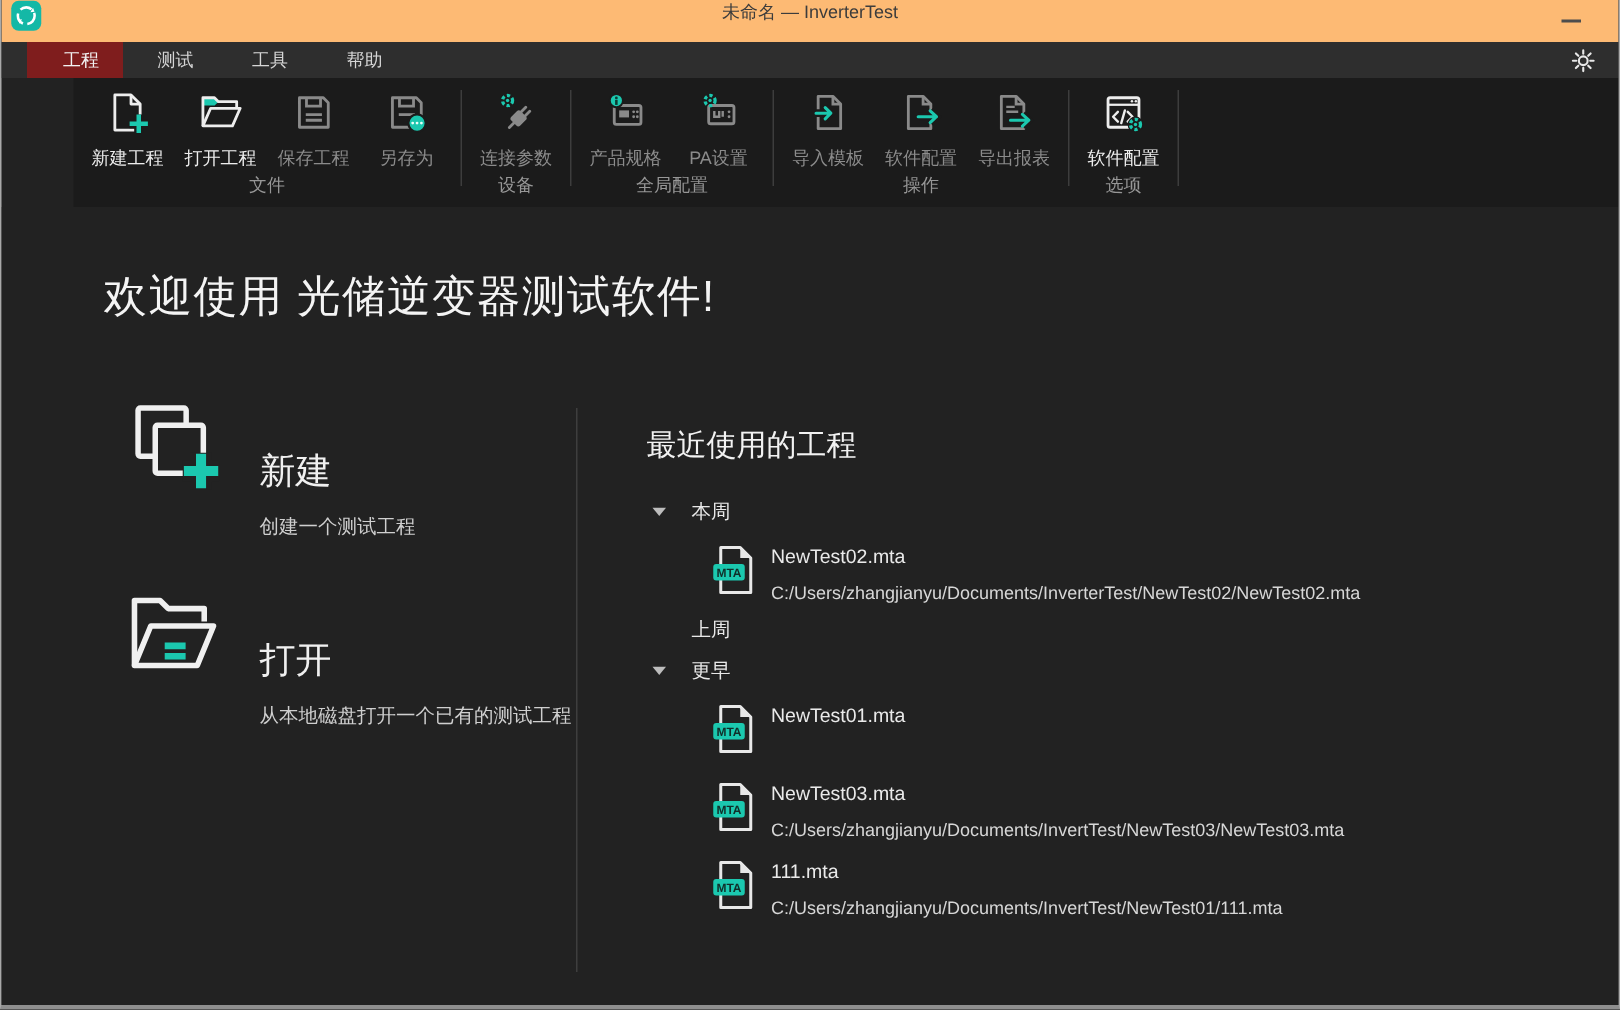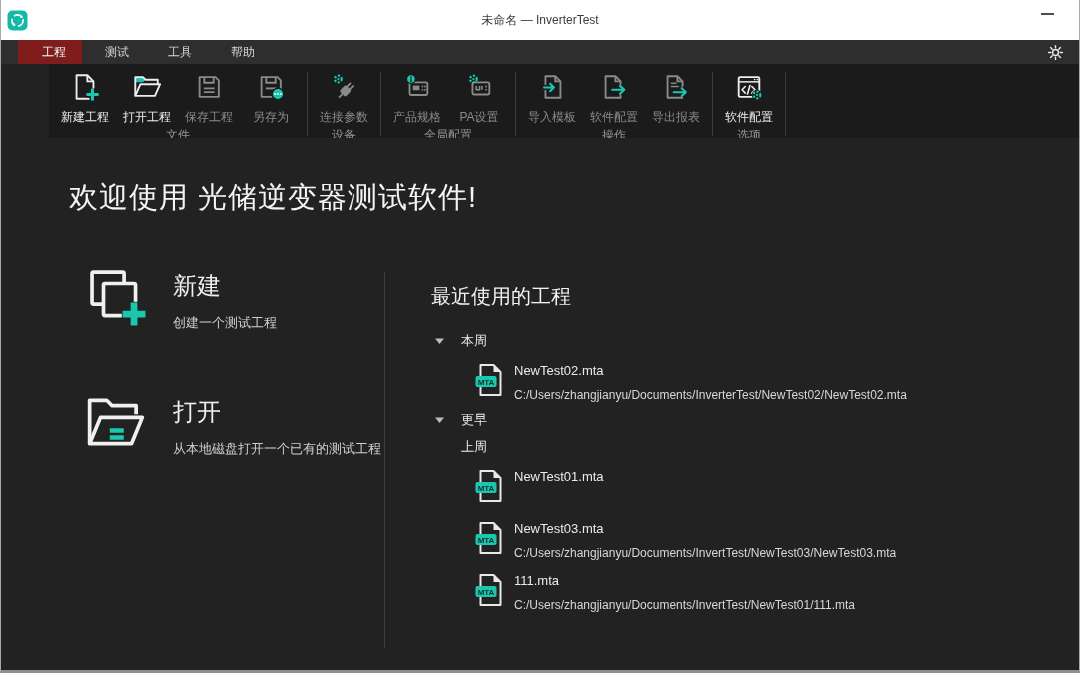--- a/index.html
+++ b/index.html
@@ -11,22 +11,22 @@
     position: relative;
     width: 1080px; height: 673px;
     background: #222222;
     border-left: 1px solid #a9a9a9;
     border-right: 1px solid #a9a9a9;
     border-bottom: 3px solid #8f8f8f;
     overflow: hidden;
   }
   
   .titlebar {
-    height: 40px; background: #ffffff;
-    display: flex; align-items: center;
+    height: 28px; background: #fdba74;
+    display: flex; align-items: flex-start;
     position: relative;
   }
   .titlebar .logo { margin-left: 6px; width: 21px; height: 21px; }
   .titlebar .title {
     position: absolute; left: 0; right: 0; text-align: center;
     font-size: 12px; color: #3c3c3c;
   }
   .min-btn {
     position: absolute; right: 12px; top: 0; width: 40px; height: 28px;
     display: flex; align-items: center; justify-content: center;
@@ -70,21 +70,21 @@
   .rbtn.disabled .rbtn-label { color: #8b8b8b; }
   
   .main { position: absolute; top: 138px; left: 0; right: 0; bottom: 0; background: #222222; }
   .welcome {
     position: absolute; left: 68px; top: 40px;
     font-size: 29px; font-weight: 400; color: #f4f4f4; letter-spacing: 1px;
   }
   .action-entry { position: absolute; display: flex; cursor: pointer; }
   .action-entry.new { left: 88px; top: 130px; }
   .action-entry.open { left: 84px; top: 256px; }
-  .action-text { margin-left: 26px; padding-top: 2px; }
+  .action-text { margin-left: 26px; padding-top: 2px; margin-top: 28px; }
   .action-title { font-size: 24px; color: #f0f0f0; font-weight: 400; }
   .action-sub { font-size: 13px; color: #cfcfcf; margin-top: 12px; text-align: right; }
   .vdivider {
     position: absolute; left: 383px; top: 134px; width: 1px; height: 376px;
     background: #3e3e3e;
   }
   
   .recent { position: absolute; left: 430px; top: 145px; right: 30px; }
   .recent-title { font-size: 20px; font-weight: 400; color: #f2f2f2; }
   .tree { margin-top: 24px; }
@@ -356,37 +356,37 @@
             <use href="#mta-doc"></use>
             <text x="11" y="21.7" text-anchor="middle" font-size="8" font-weight="bold" fill="#102f2a" font-family="Liberation Sans, sans-serif">MTA</text>
           </svg>
           <div class="tree-item-text">
             <div class="file-name">NewTest02.mta</div>
             <div class="file-path">C:/Users/zhangjianyu/Documents/InverterTest/NewTest02/NewTest02.mta</div>
           </div>
         </div>
 
         <div class="tree-group">
+          <span class="tree-caret hidden">
+            <svg width="11" height="8" viewBox="0 0 11 8">
+                <path d="M1 1.5 h9 L5.5 7 z" fill="#bdbdbd"></path>
+              </svg>
+          </span>
+          <span class="tree-group-label">上周</span>
+        </div>
+
+        <div class="tree-group">
           <span class="tree-caret">
             <svg width="11" height="8" viewBox="0 0 11 8">
                 <path d="M1 1.5 h9 L5.5 7 z" fill="#bdbdbd"></path>
               </svg>
           </span>
           <span class="tree-group-label">更早</span>
         </div>
 
-        <div class="tree-group">
-          <span class="tree-caret hidden">
-            <svg width="11" height="8" viewBox="0 0 11 8">
-                <path d="M1 1.5 h9 L5.5 7 z" fill="#bdbdbd"></path>
-              </svg>
-          </span>
-          <span class="tree-group-label">上周</span>
-        </div>
-
         <div class="tree-item">
           <svg viewBox="0 0 30 34">
             <use href="#mta-doc"></use>
             <text x="11" y="21.7" text-anchor="middle" font-size="8" font-weight="bold" fill="#102f2a" font-family="Liberation Sans, sans-serif">MTA</text>
           </svg>
           <div class="tree-item-text">
             <div class="file-name">NewTest01.mta</div>
           </div>
         </div>
 

